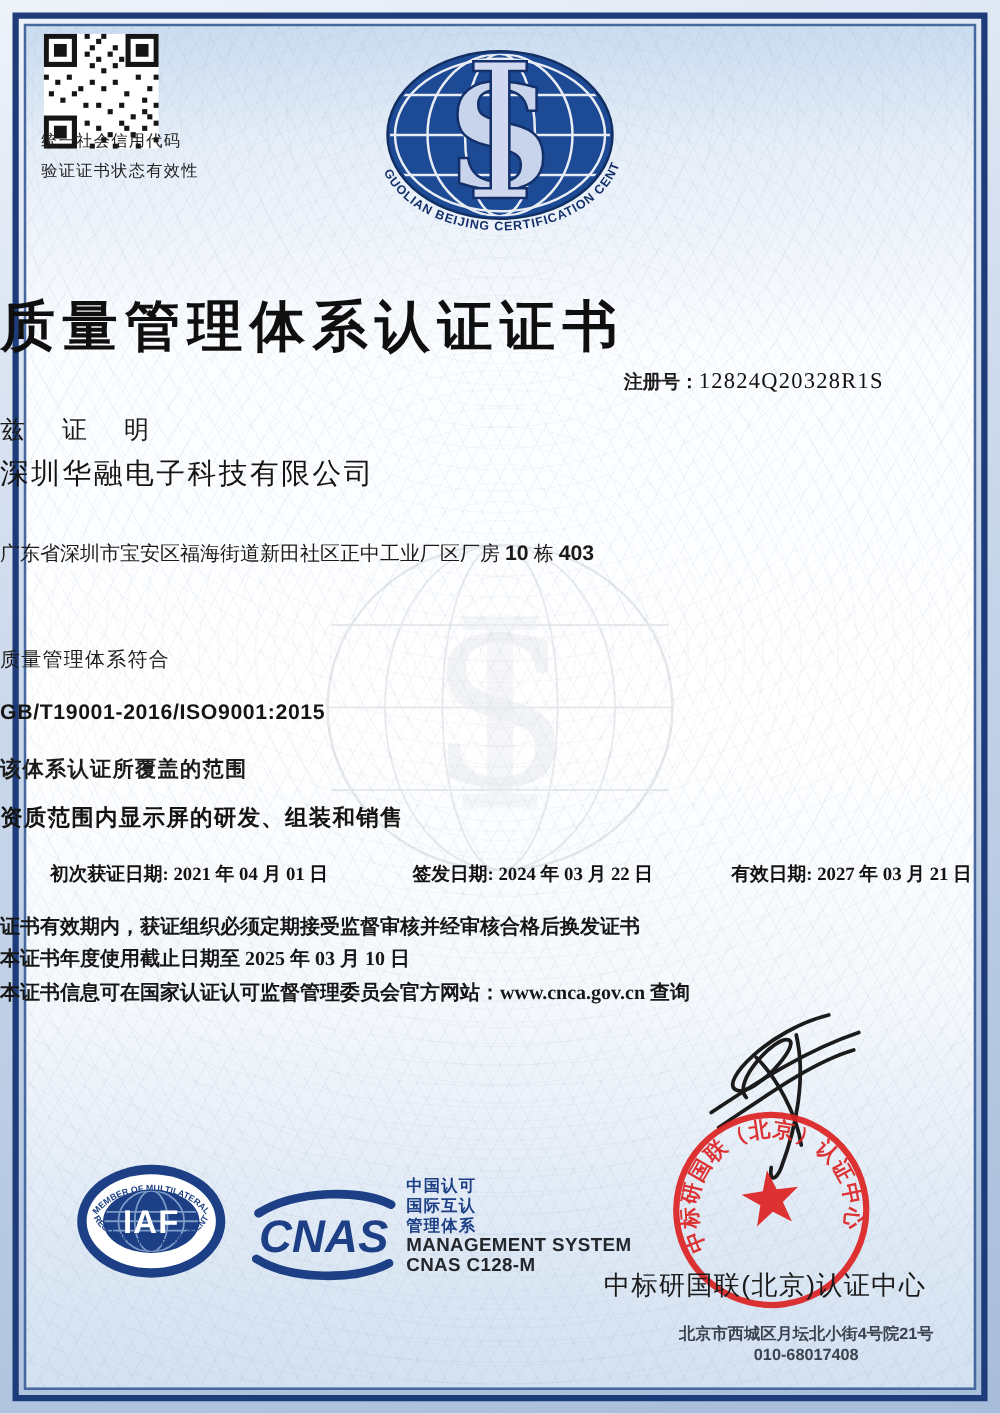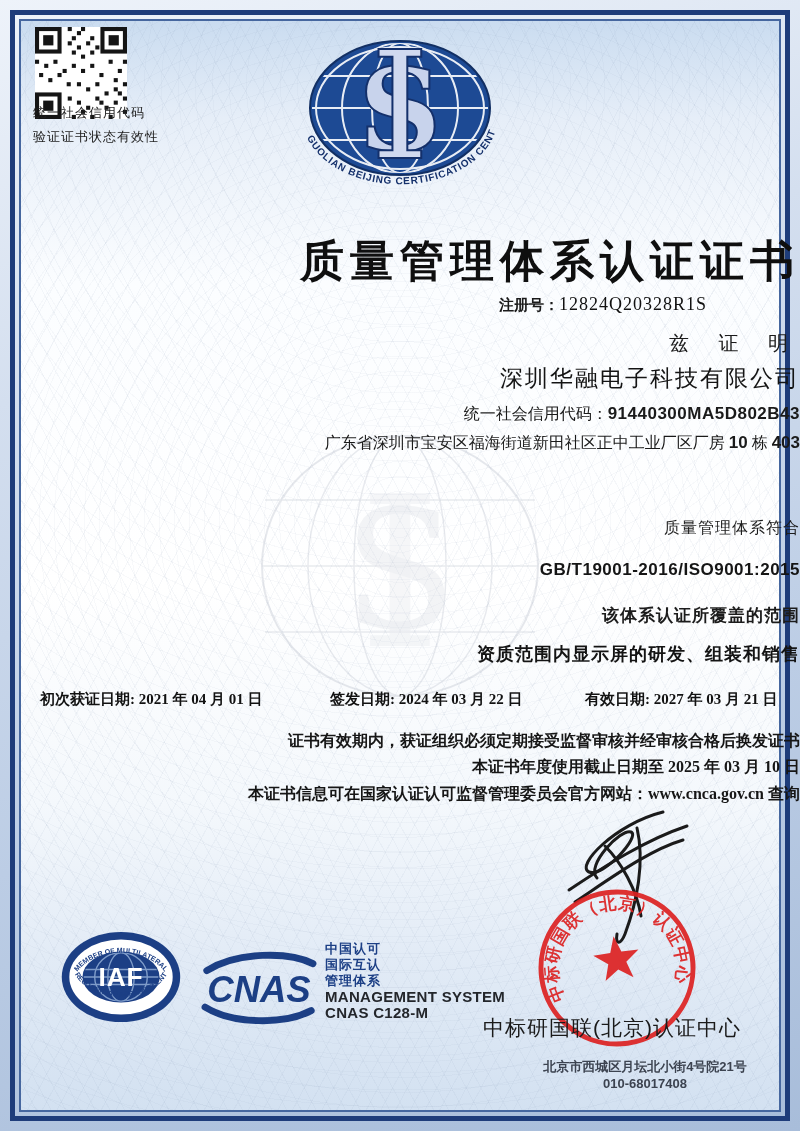--- a/index.html
+++ b/index.html
@@ -17,21 +17,21 @@
   .content{
     position:absolute;inset:21px;
     background:
       repeating-linear-gradient(62deg,  rgba(125,145,175,.07) 0 1px, transparent 1px 13px),
       repeating-linear-gradient(-62deg, rgba(125,145,175,.07) 0 1px, transparent 1px 13px),
       repeating-radial-gradient(circle at 50% 46%, rgba(120,138,168,.05) 0 1px, transparent 1px 15px),
       repeating-radial-gradient(circle at 50% 6%,  rgba(120,138,168,.05) 0 1px, transparent 1px 17px),
       linear-gradient(180deg,#cadcf0 0%,#e6eef8 9%,#fbfdff 24%,#ffffff 52%,#f4f8fc 72%,#e2ebf6 86%,#d3e1f1 100%);
   }
   .abs{position:absolute;}
-  .ctr{left:0;width:100%;text-align:right;}
+  .ctr{left:0;width:100%;text-align:left;}
   .serif{font-family:"Liberation Serif","DejaVu Serif",serif;}
 
   .qr-caption{font-family:"Liberation Serif",serif;font-size:13px;color:#222;letter-spacing:1px;}
   .cert-title{top:232px;font-size:44px;font-weight:700;letter-spacing:6px;color:#0f0f0f;}
   .reg-line{top:294px;right:93px;text-align:right;}
   .reg-label{font-size:15px;font-weight:700;color:#1a1a1a;}
   .reg-number{font-family:"Liberation Serif",serif;font-size:18px;color:#111;letter-spacing:1px;}
   .certify-heading{top:330px;font-size:20px;letter-spacing:12px;color:#1a1a1a;font-weight:500;}
   .company-name{top:363px;font-size:23px;letter-spacing:2px;color:#141414;font-weight:500;}
   .credit-line{top:404px;font-size:16px;color:#1a1a1a;}
@@ -161,23 +161,20 @@
     </text>
   </svg>
 
   <div class="abs ctr cert-title">质量管理体系认证证书</div>
   <div class="abs reg-line">
     <span class="reg-label">注册号：</span><span class="reg-number">12824Q20328R1S</span>
   </div>
 
   <div class="abs ctr certify-heading">兹 证 明</div>
   <div class="abs ctr company-name">深圳华融电子科技有限公司</div>
-  <div class="abs ctr credit-line serif">
-    <span>统一社会信用代码：</span><span class="credit-code" style="font-family:'Liberation Sans',sans-serif;">91440300MA5D802B43</span>
-  </div>
   <div class="abs ctr addr-line serif">
     <span>广东省深圳市宝安区福海街道新田社区正中工业厂区厂房 </span><span class="addr-num" style="font-family:'Liberation Sans',sans-serif;">10</span><span> 栋 </span><span class="addr-num" style="font-family:'Liberation Sans',sans-serif;">403</span>
   </div>
 
   <div class="abs ctr scope-conform">质量管理体系符合</div>
   <div class="abs ctr standard-code">GB/T19001-2016/ISO9001:2015</div>
   <div class="abs ctr scope-coverage">该体系认证所覆盖的范围</div>
   <div class="abs ctr scope-business">资质范围内显示屏的研发、组装和销售</div>
 
   <div class="abs date-item" style="left:40px;">初次获证日期: 2021 年 04 月 01 日</div>

